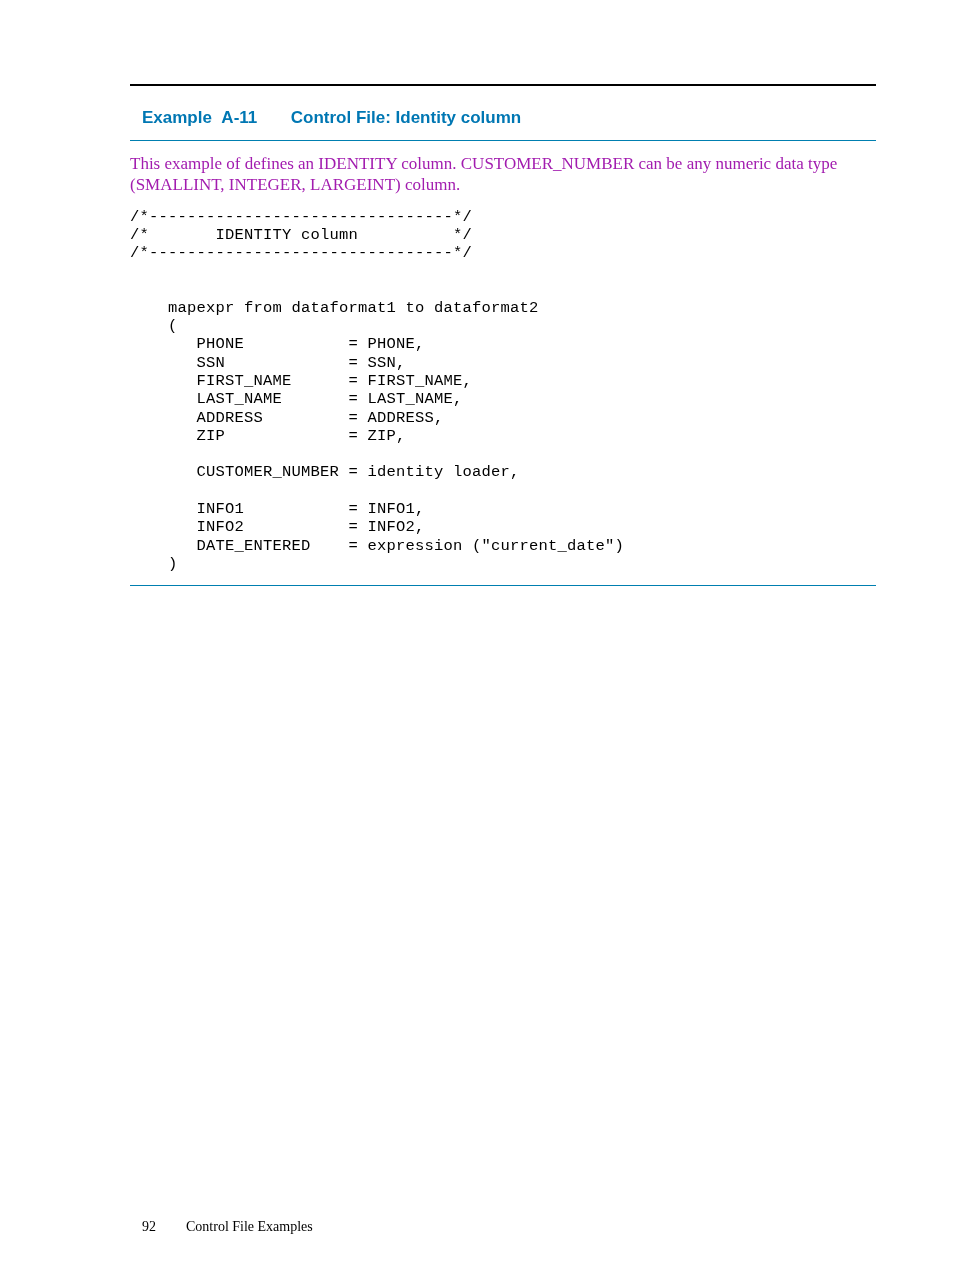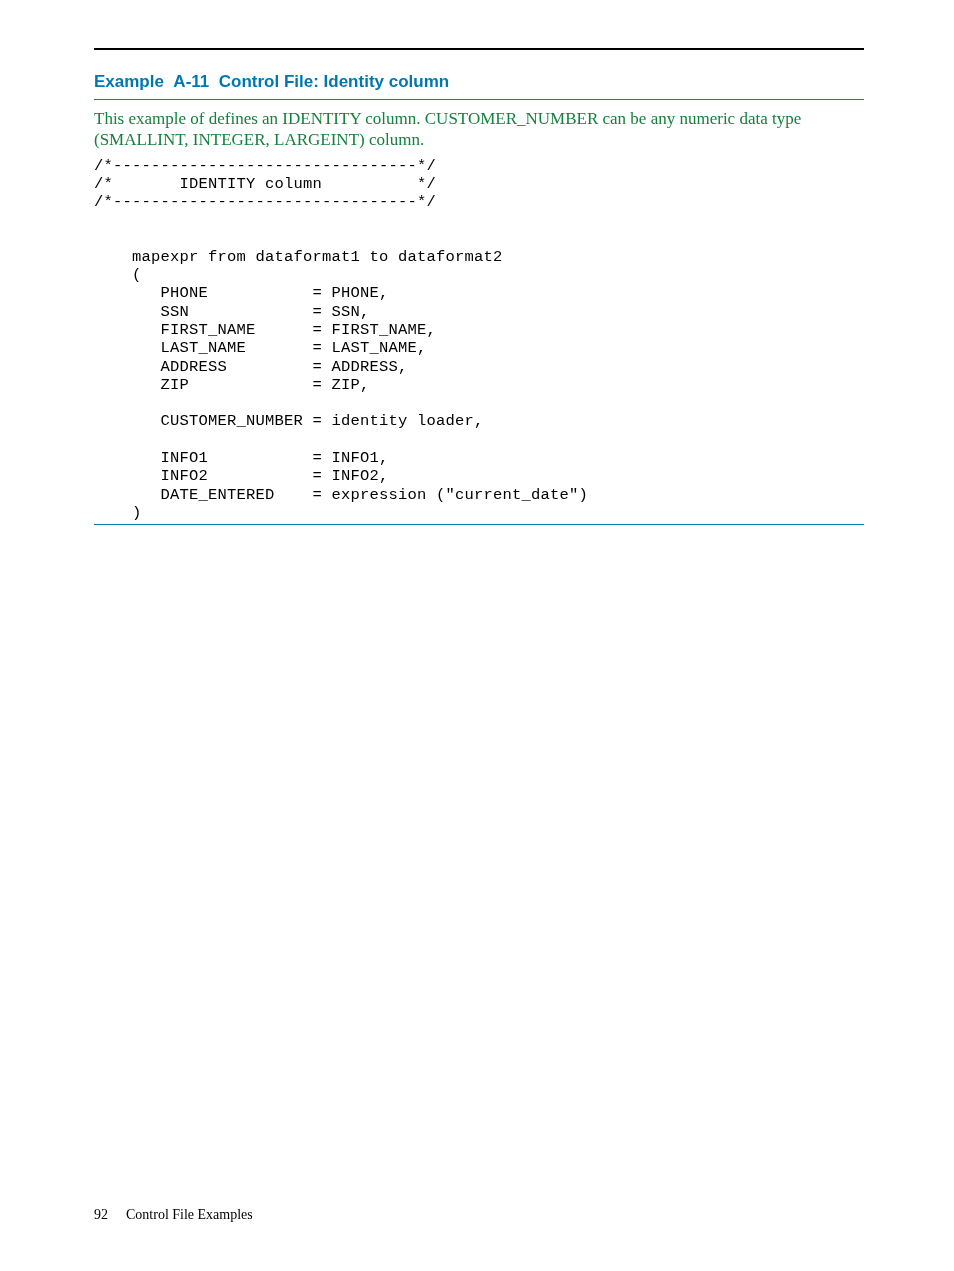--- a/index.html
+++ b/index.html
@@ -1,16 +1,16 @@
 <!DOCTYPE html>
 <html><head>
   <meta charset="utf-8">
   <style>
     * {
-      margin: 0;
+      margin: 12px;
       padding: 0;
       box-sizing: border-box;
     }
     body {
       width: 954px;
       height: 1271px;
       background: #fff;
       font-family: Georgia, 'Times New Roman', serif;
       position: relative;
       padding: 48px 90px 48px 94px;
@@ -26,21 +26,21 @@
       color: #0077b3;
       margin-bottom: 7px;
     }
     .title-rule {
       border-top: 1.5px solid #007fb0;
       margin-bottom: 8px;
     }
     .description {
       font-size: 17px;
       line-height: 1.25;
-      color: #15803d;
+      color: #a21caf;
       margin-bottom: 6px;
     }
     .code-block {
       font-family: 'Courier New', Courier, monospace;
       font-size: 15.5px;
       line-height: 1.18;
       white-space: pre;
       color: #000;
       letter-spacing: 0.2px;
     }

